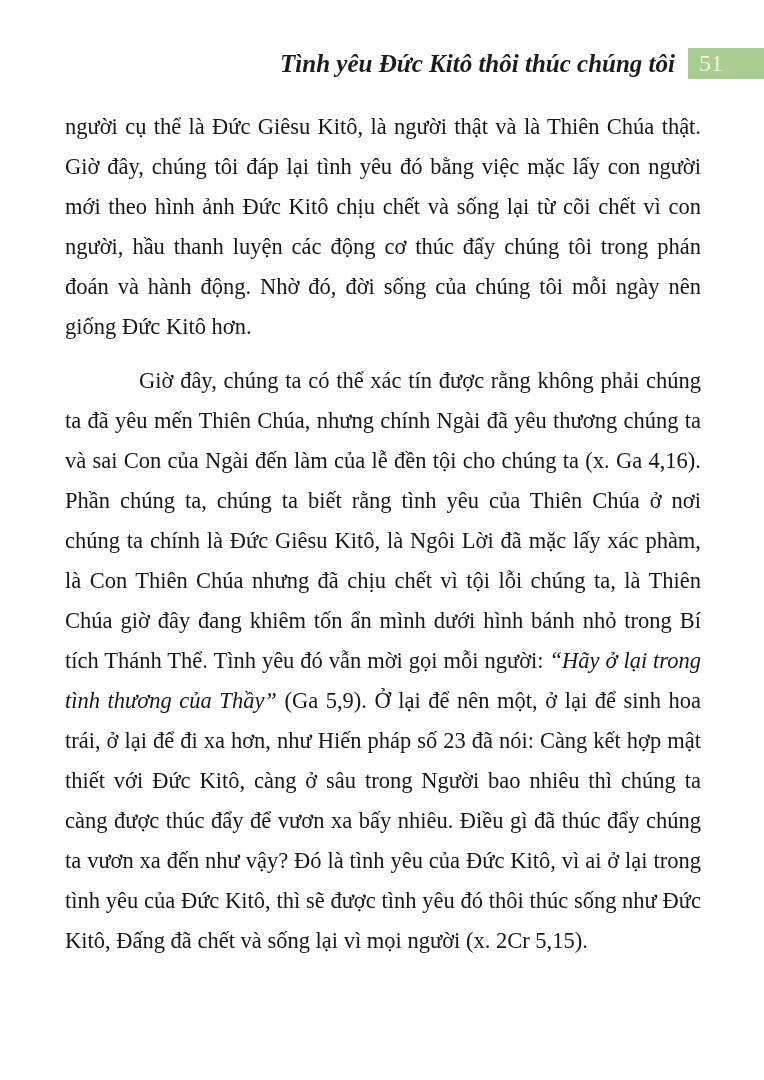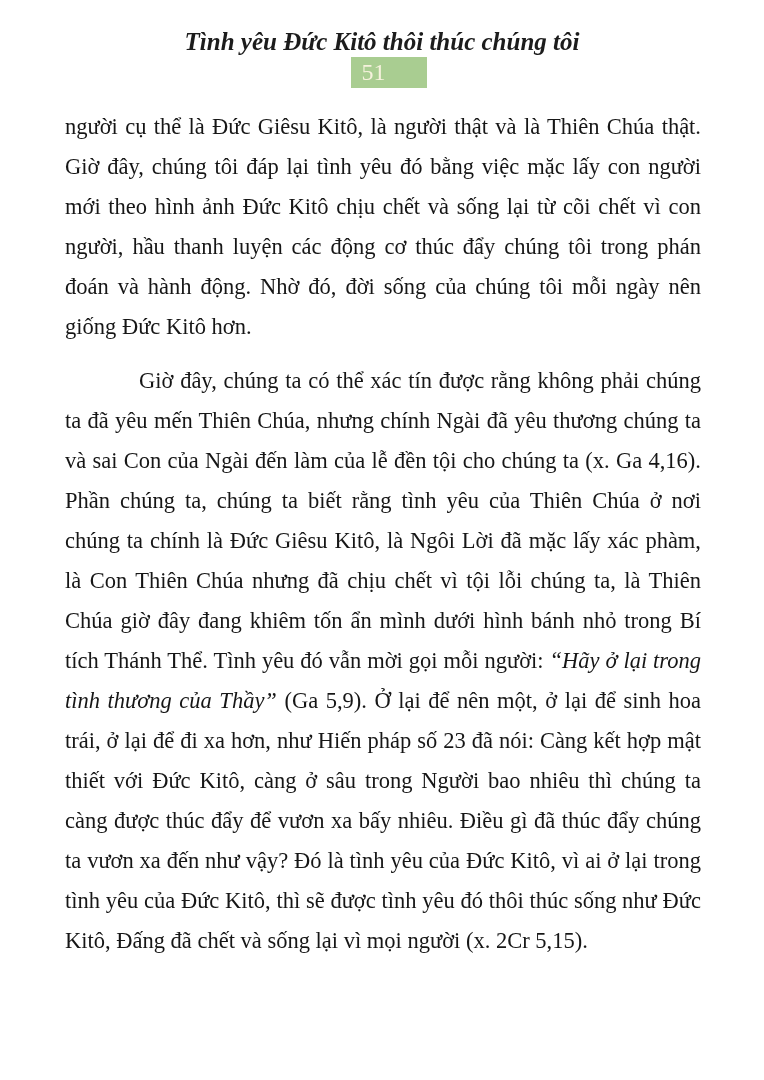--- a/index.html
+++ b/index.html
@@ -11,27 +11,26 @@
     position: relative;
     width: 764px;
     height: 1080px;
     background: #ffffff;
     overflow: hidden;
     font-family: "Liberation Serif", "DejaVu Serif", serif;
     color: #161616;
   }
   .header {
     position: absolute;
-    top: 26px;
+    top: 48px;
     left: 0;
     right: 0;
     display: flex;
     justify-content: flex-end;
     align-items: center;
-    flex-direction: column;
   }
   .header-title {
     font-style: italic;
     font-weight: 600;
     font-size: 25px;
     line-height: 31px;
     color: #1c1c1c;
     white-space: nowrap;
   }
   .page-badge {

